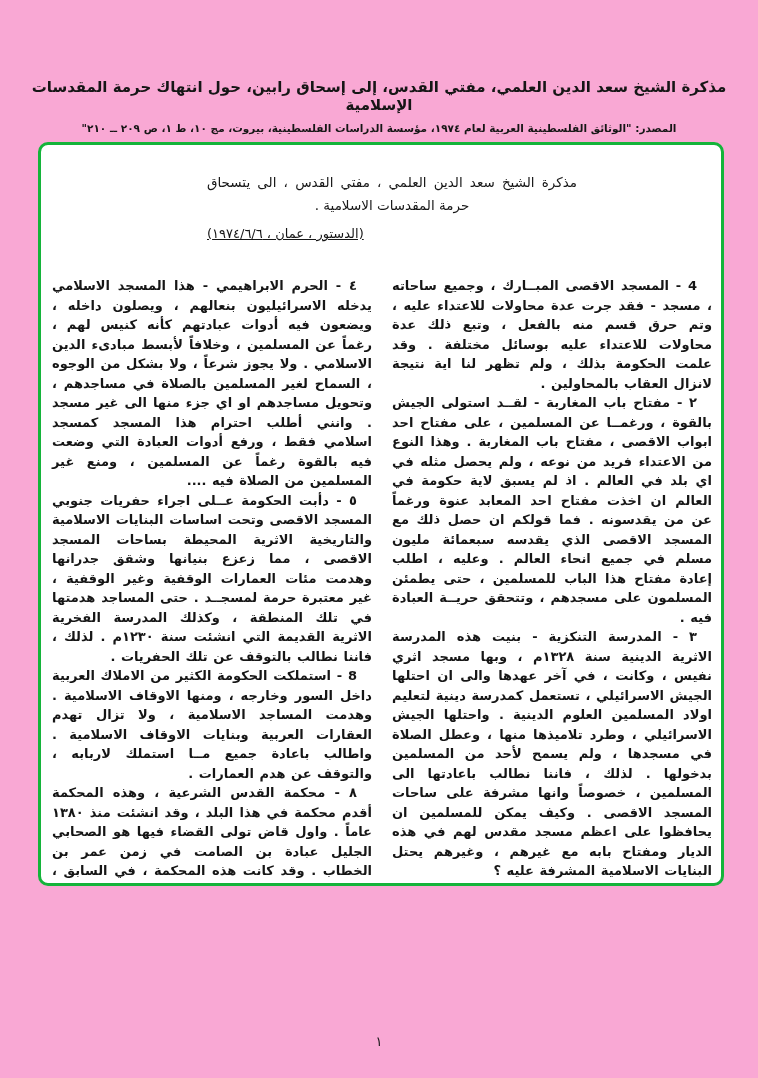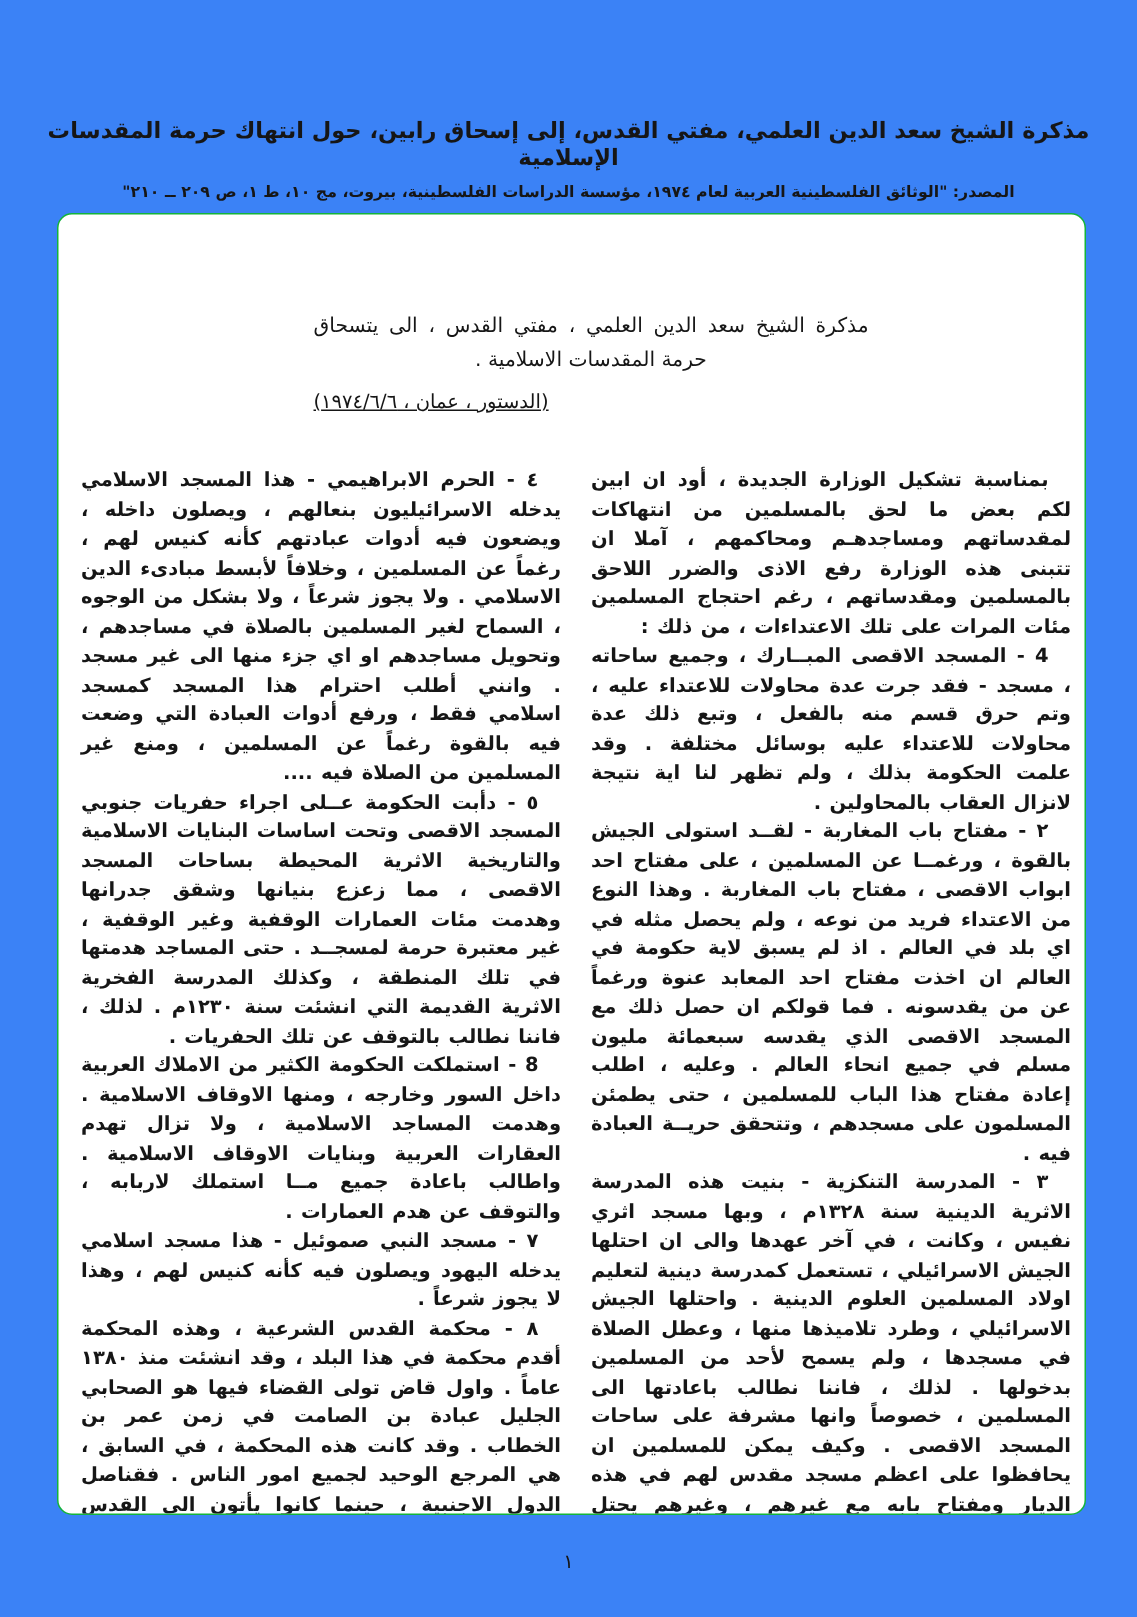--- a/index.html
+++ b/index.html
@@ -7,42 +7,42 @@
   body {
     width:758px; height:1078px;
     font-family:"DejaVu Sans", sans-serif;
     color:#161616;
     overflow:hidden;
   }
   .page {
     position:relative;
     width:758px; height:1078px;
     direction:rtl;
-    background:#3b82f6;
+    background:#f9a8d4;
   }
   .doc-title {
     padding-top:78px;
     text-align:center;
     font-size:15px;
     font-weight:bold;
     letter-spacing:0;
   }
   .doc-source {
     margin-top:8px;
     text-align:center;
     font-size:10.5px;
     font-weight:bold;
   }
   .frame {
     position:absolute;
     top:142px; left:38px;
-    width:686px; height:868px;
-    border:1px solid #a16207;
+    width:686px; height:744px;
+    border:3px solid #a16207;
     border-radius:10px;
-    padding:63px 9px 0 7px;
+    padding:26px 9px 0 7px;
     overflow:hidden;
     background:#ffffff;
   }
   .memo-heading {
     width:370px;
     margin-right:135px;
     font-size:13.5px;
     line-height:23px;
   }
   .memo-heading .heading-line {
@@ -100,30 +100,28 @@
 
     <div class="memo-heading">
         <div class="heading-line">مذكرة الشيخ سعد الدين العلمي ، مفتي القدس ، الى يتسحاق</div>
         <div class="heading-line">حرمة المقدسات الاسلامية .</div>
       </div>
 
     <div class="dateline">(الدستور ، عمان ، ١٩٧٤/٦/٦)</div>
 
     <div class="columns">
       <div class="col">
-          <p class="para">بمناسبة تشكيل الوزارة الجديدة ، أود ان ابين لكم بعض ما لحق بالمسلمين من انتهاكات لمقدساتهم ومساجدهـم ومحاكمهم ، آملا ان تتبنى هذه الوزارة رفع الاذى والضرر اللاحق بالمسلمين ومقدساتهم ، رغم احتجاج المسلمين مئات المرات على تلك الاعتداءات ، من ذلك :</p>
           <p class="para">4 - المسجد الاقصى المبــارك ، وجميع ساحاته ، مسجد - فقد جرت عدة محاولات للاعتداء عليه ، وتم حرق قسم منه بالفعل ، وتبع ذلك عدة محاولات للاعتداء عليه بوسائل مختلفة . وقد علمت الحكومة بذلك ، ولم تظهر لنا اية نتيجة لانزال العقاب بالمحاولين .</p>
           <p class="para">٢ - مفتاح باب المغاربة - لقــد استولى الجيش بالقوة ، ورغمــا عن المسلمين ، على مفتاح احد ابواب الاقصى ، مفتاح باب المغاربة . وهذا النوع من الاعتداء فريد من نوعه ، ولم يحصل مثله في اي بلد في العالم . اذ لم يسبق لاية حكومة في العالم ان اخذت مفتاح احد المعابد عنوة ورغماً عن من يقدسونه . فما قولكم ان حصل ذلك مع المسجد الاقصى الذي يقدسه سبعمائة مليون مسلم في جميع انحاء العالم . وعليه ، اطلب إعادة مفتاح هذا الباب للمسلمين ، حتى يطمئن المسلمون على مسجدهم ، وتتحقق حريــة العبادة فيه .</p>
           <p class="para">٣ - المدرسة التنكزية - بنيت هذه المدرسة الاثرية الدينية سنة ١٣٢٨م ، وبها مسجد اثري نفيس ، وكانت ، في آخر عهدها والى ان احتلها الجيش الاسرائيلي ، تستعمل كمدرسة دينية لتعليم اولاد المسلمين العلوم الدينية . واحتلها الجيش الاسرائيلي ، وطرد تلاميذها منها ، وعطل الصلاة في مسجدها ، ولم يسمح لأحد من المسلمين بدخولها . لذلك ، فاننا نطالب باعادتها الى المسلمين ، خصوصاً وانها مشرفة على ساحات المسجد الاقصى . وكيف يمكن للمسلمين ان يحافظوا على اعظم مسجد مقدس لهم في هذه الديار ومفتاح بابه مع غيرهم ، وغيرهم يحتل البنايات الاسلامية المشرفة عليه ؟</p>
         </div>
       <div class="col">
           <p class="para">٤ - الحرم الابراهيمي - هذا المسجد الاسلامي يدخله الاسرائيليون بنعالهم ، ويصلون داخله ، ويضعون فيه أدوات عبادتهم كأنه كنيس لهم ، رغماً عن المسلمين ، وخلافاً لأبسط مبادىء الدين الاسلامي . ولا يجوز شرعاً ، ولا بشكل من الوجوه ، السماح لغير المسلمين بالصلاة في مساجدهم ، وتحويل مساجدهم او اي جزء منها الى غير مسجد . وانني أطلب احترام هذا المسجد كمسجد اسلامي فقط ، ورفع أدوات العبادة التي وضعت فيه بالقوة رغماً عن المسلمين ، ومنع غير المسلمين من الصلاة فيه ....</p>
           <p class="para">٥ - دأبت الحكومة عــلى اجراء حفريات جنوبي المسجد الاقصى وتحت اساسات البنايات الاسلامية والتاريخية الاثرية المحيطة بساحات المسجد الاقصى ، مما زعزع بنيانها وشقق جدرانها وهدمت مئات العمارات الوقفية وغير الوقفية ، غير معتبرة حرمة لمسجــد . حتى المساجد هدمتها في تلك المنطقة ، وكذلك المدرسة الفخرية الاثرية القديمة التي انشئت سنة ١٢٣٠م . لذلك ، فاننا نطالب بالتوقف عن تلك الحفريات .</p>
           <p class="para">8 - استملكت الحكومة الكثير من الاملاك العربية داخل السور وخارجه ، ومنها الاوقاف الاسلامية . وهدمت المساجد الاسلامية ، ولا تزال تهدم العقارات العربية وبنايات الاوقاف الاسلامية . واطالب باعادة جميع مــا استملك لاربابه ، والتوقف عن هدم العمارات .</p>
-          <p class="para">٧ - مسجد النبي صموئيل - هذا مسجد اسلامي يدخله اليهود ويصلون فيه كأنه كنيس لهم ، وهذا لا يجوز شرعاً .</p>
           <p class="para">٨ - محكمة القدس الشرعية ، وهذه المحكمة أقدم محكمة في هذا البلد ، وقد انشئت منذ ١٣٨٠ عاماً . واول قاض تولى القضاء فيها هو الصحابي الجليل عبادة بن الصامت في زمن عمر بن الخطاب . وقد كانت هذه المحكمة ، في السابق ، هي المرجع الوحيد لجميع امور الناس . فقناصل الدول الاجنبية ، حينما كانوا يأتون الى القدس يقدمون اوراق اعتمادهم لقاضي القدس ، وكانت دائرة تسجيل</p>
         </div>
     </div>
 
   </div>
 
   <div class="page-number">١</div>
 
 </div>
 

